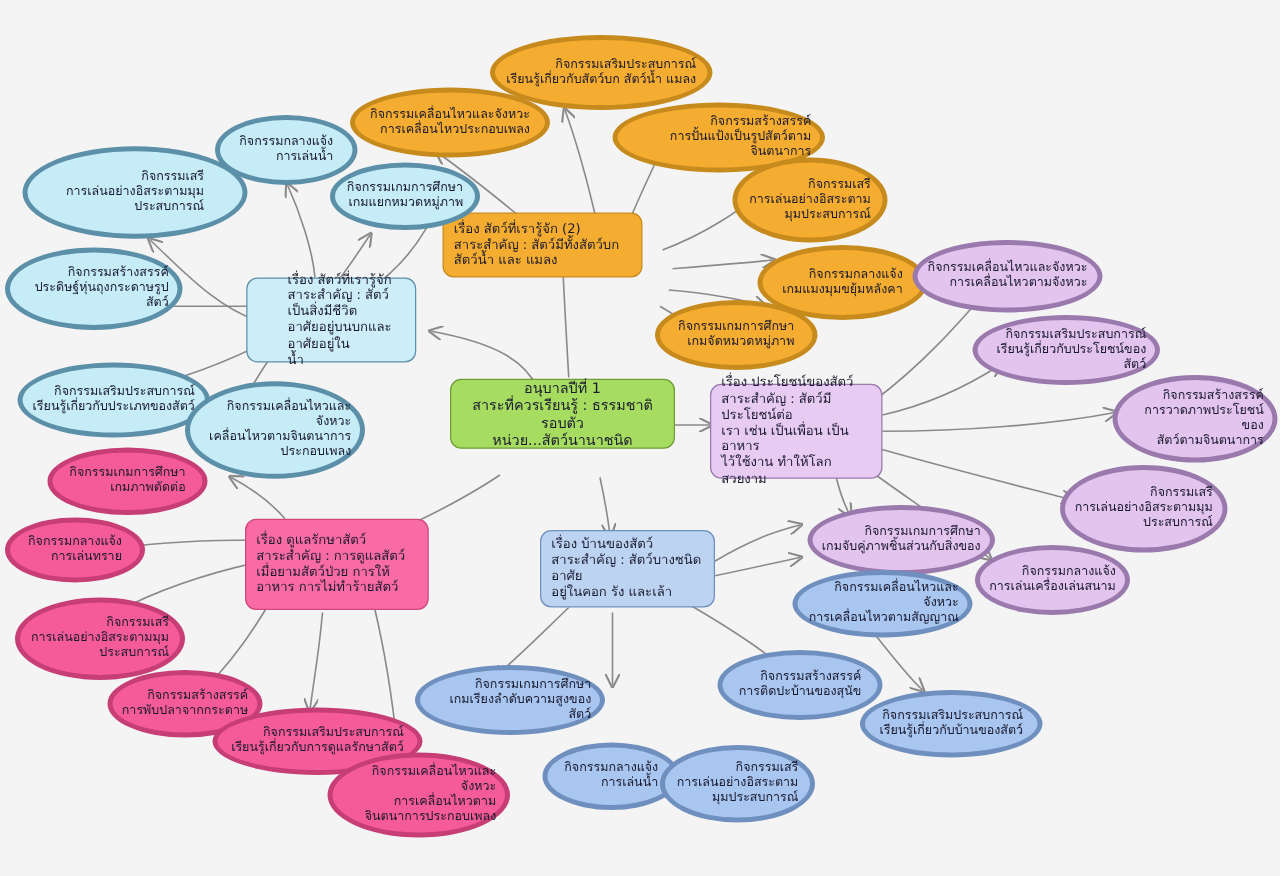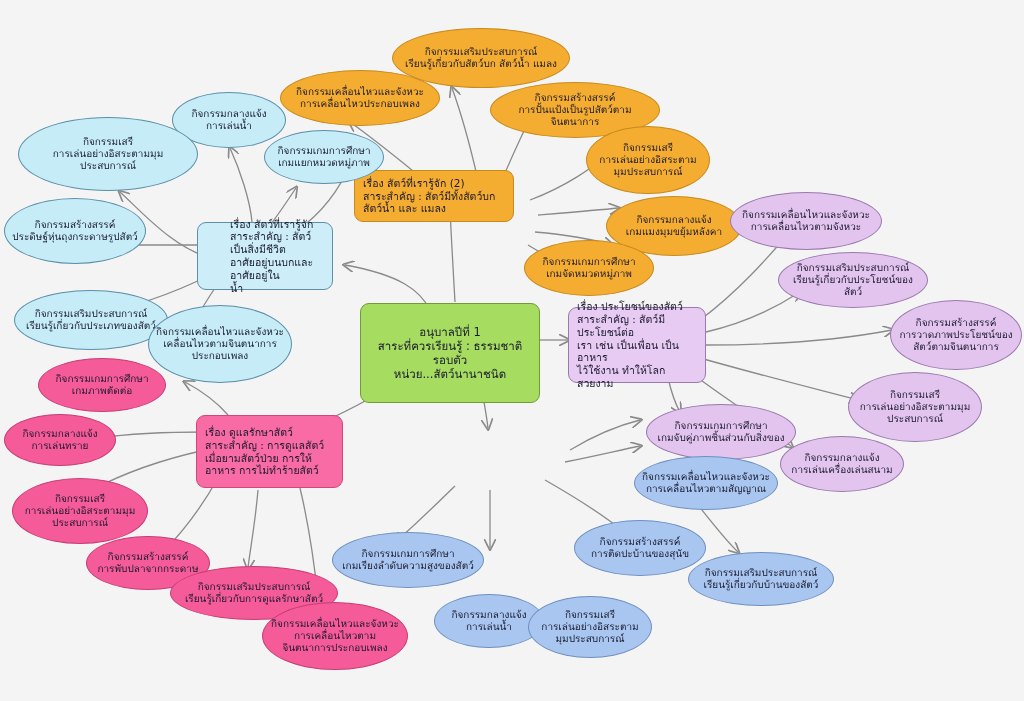--- a/index.html
+++ b/index.html
@@ -27,21 +27,22 @@
     align-items: center;
     justify-content: center;
     text-align: center;
     color: #1a1a2e;
     line-height: 1.22;
     padding: 3px 7px;
     white-space: pre-line;
   }
   .ellipse {
     border-radius: 50%;
-    border: 1px solid #4d7c0f;
+    border: 4px solid #4d7c0f;
+    text-align: right;
   }
   .rect {
     border-radius: 9px;
     border: 1px solid #6f7f93;
     text-align: left;
     justify-content: flex-start;
     padding: 5px 8px;
   }
   
   .c-cyan   { background: #c5ecf7; border-color: #5c8fa8; }
@@ -109,21 +110,21 @@
 
       <path d="M455,486 C430,510 410,530 395,542"></path>
       <path d="M490,490 C490,510 490,525 490,548"></path>
       <path d="M545,480 C580,500 610,520 628,535"></path>
       <path d="M565,462 C600,455 620,450 640,446"></path>
       <path d="M570,450 C600,432 620,425 640,420"></path>
       <path d="M690,495 C710,520 725,540 738,552"></path>
     </g>
   </svg>
 
-  <div class="node rect c-green t12" style="left:360px; top:303px; width:180px; height:100px; text-align:center; justify-content:center;">อนุบาลปีที่ 1
+  <div class="node rect c-green t12" style="left:360px; top:303px; width:180px; height:56px; text-align:center; justify-content:center;">อนุบาลปีที่ 1
 สาระที่ควรเรียนรู้ : ธรรมชาติรอบตัว
 หน่วย...สัตว์นานาชนิด</div>
 
   <div class="node rect c-cyanbox t11" style="left:197px; top:222px; width:136px; height:68px;padding-left:32px;">เรื่อง  สัตว์ที่เรารู้จัก
 สาระสำคัญ : สัตว์เป็นสิ่งมีชีวิต
 อาศัยอยู่บนบกและอาศัยอยู่ใน
 น้ำ</div>
 
   <div class="node rect c-orange t11" style="left:354px; top:170px; width:160px; height:52px;">เรื่อง  สัตว์ที่เรารู้จัก (2)
 สาระสำคัญ : สัตว์มีทั้งสัตว์บก
@@ -132,20 +133,23 @@
   <div class="node rect c-pinkbox t11" style="left:196px; top:415px; width:147px; height:73px;">เรื่อง  ดูแลรักษาสัตว์
 สาระสำคัญ : การดูแลสัตว์
 เมื่อยามสัตว์ป่วย การให้
 อาหาร การไม่ทำร้ายสัตว์</div>
 
   <div class="node rect c-purplebox t11" style="left:568px; top:307px; width:138px; height:76px;">เรื่อง  ประโยชน์ของสัตว์
 สาระสำคัญ : สัตว์มีประโยชน์ต่อ
 เรา เช่น เป็นเพื่อน เป็นอาหาร
 ไว้ใช้งาน ทำให้โลกสวยงาม</div>
 
+  <div class="node rect c-bluebox t11" style="left:432px; top:424px; width:140px; height:62px;">เรื่อง  บ้านของสัตว์
+สาระสำคัญ : สัตว์บางชนิดอาศัย
+อยู่ในคอก รัง และเล้า</div>
 
   <div class="node ellipse c-cyan t10" style="left:172px; top:92px; width:114px; height:56px;">กิจกรรมกลางแจ้ง
 การเล่นน้ำ</div>
 
   <div class="node ellipse c-cyan t10" style="left:18px; top:117px; width:180px; height:74px;">กิจกรรมเสรี
 การเล่นอย่างอิสระตามมุม
 ประสบการณ์</div>
 
   <div class="node ellipse c-cyan t10" style="left:4px; top:198px; width:142px; height:66px;">กิจกรรมสร้างสรรค์
 ประดิษฐ์หุ่นถุงกระดาษรูปสัตว์</div>

